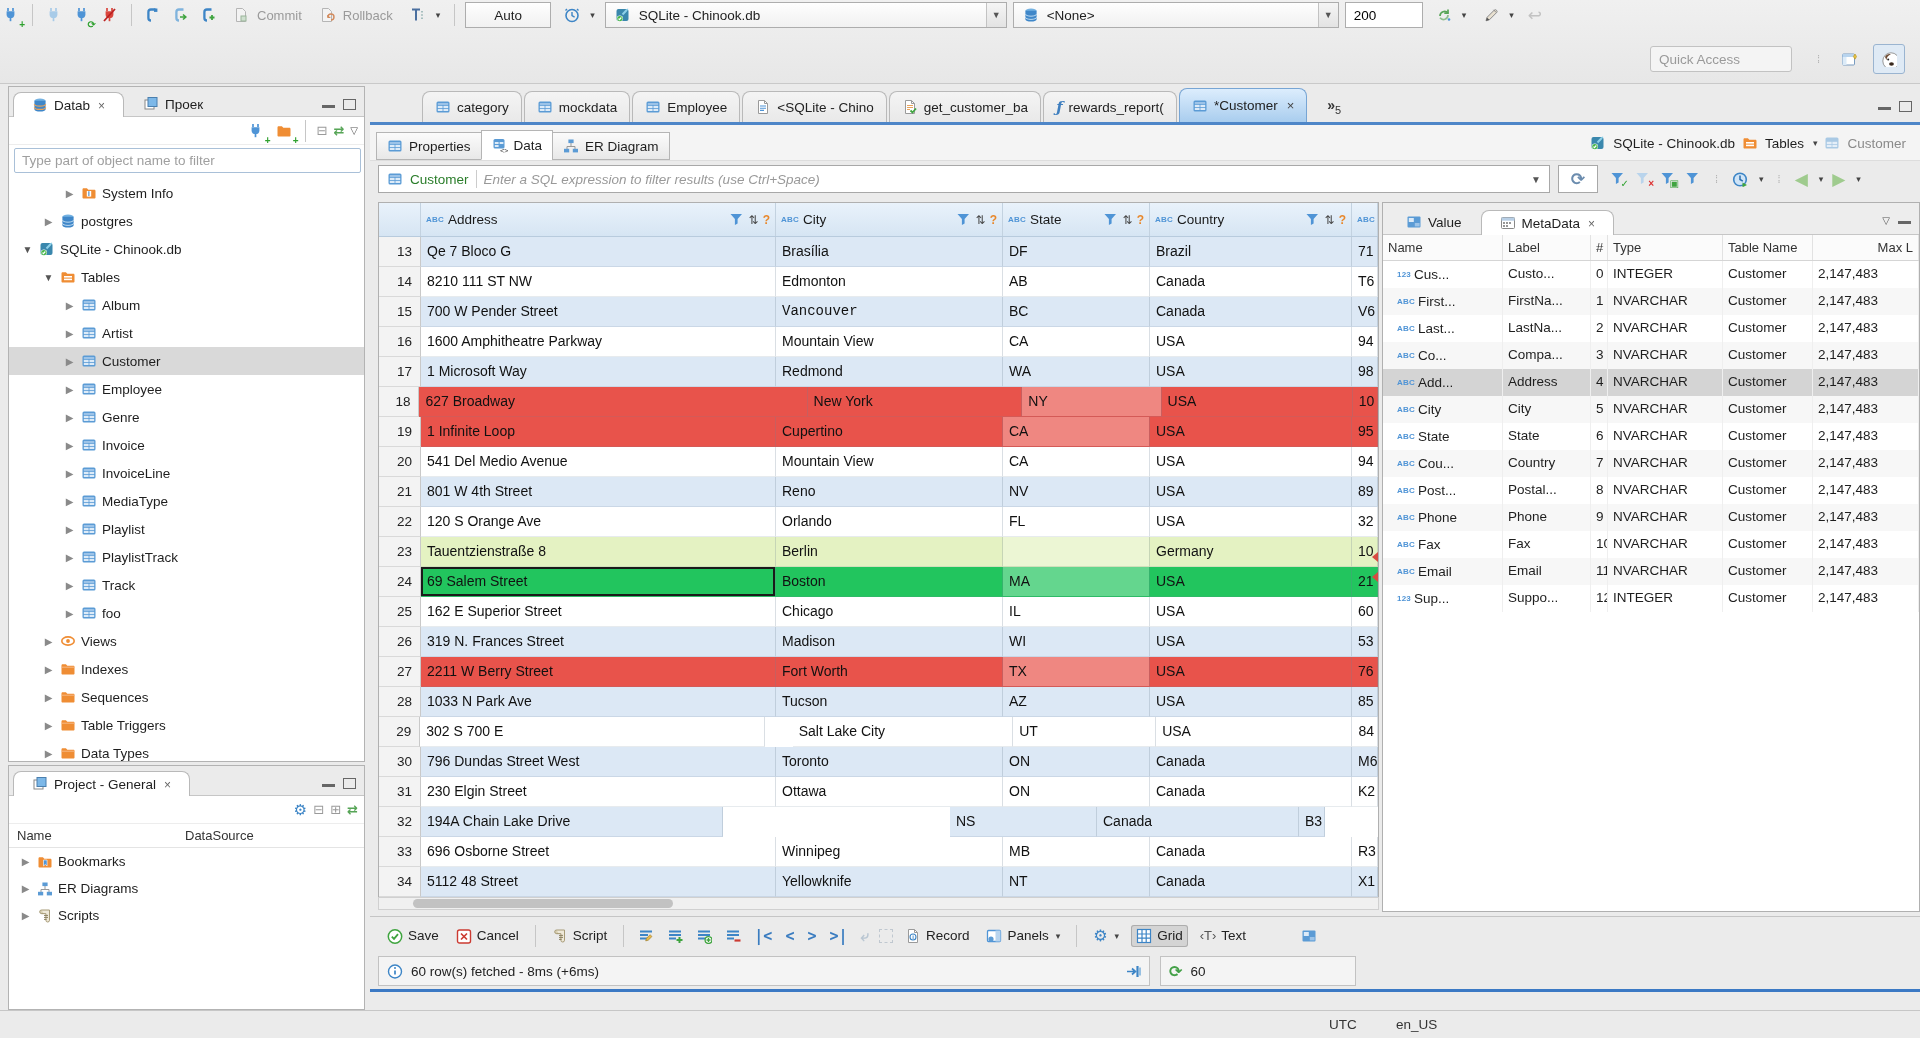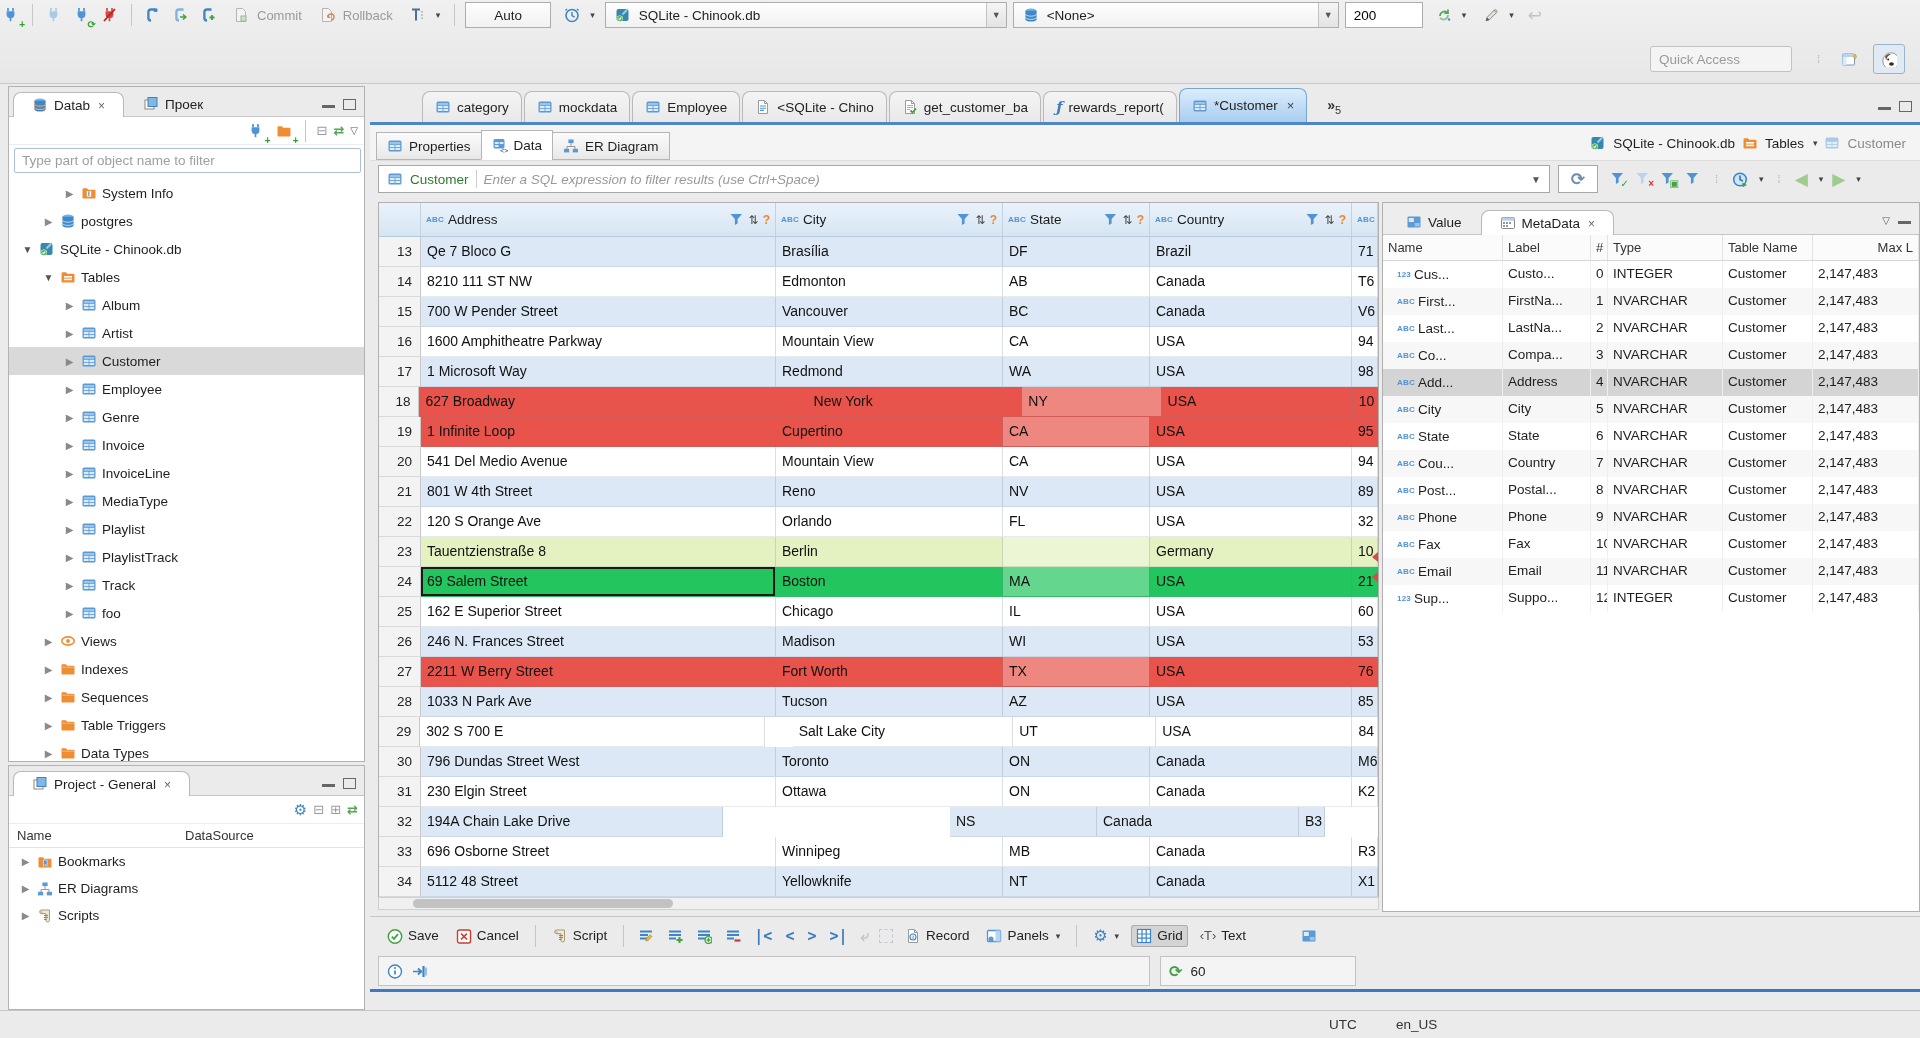--- a/index.html
+++ b/index.html
@@ -960,21 +960,21 @@
             <div class="gc gnum" style="width: 42px;">14</div>
             <div class="gc data c-addr" style="width: 355px;">8210 111 ST NW</div>
             <div class="gc data c-city" style="width: 227px;">Edmonton</div>
             <div class="gc data c-state" style="width: 147px;">AB</div>
             <div class="gc data c-country" style="width: 202px;">Canada</div>
             <div class="gc data c-post" style="width: 26px;">T6</div>
           </div>
           <div class="grow alt">
             <div class="gc gnum" style="width: 42px;">15</div>
             <div class="gc data c-addr" style="width: 355px;">700 W Pender Street</div>
-            <div class="gc data c-city" style="width: 227px;">Vancouver</div>
+            <div class="gc data c-city" style="width: 227px; font-family: Liberation Mono, monospace;">Vancouver</div>
             <div class="gc data c-state" style="width: 147px;">BC</div>
             <div class="gc data c-country" style="width: 202px;">Canada</div>
             <div class="gc data c-post" style="width: 26px;">V6</div>
           </div>
           <div class="grow plain">
             <div class="gc gnum" style="width: 42px;">16</div>
             <div class="gc data c-addr" style="width: 355px;">1600 Amphitheatre Parkway</div>
             <div class="gc data c-city" style="width: 227px;">Mountain View</div>
             <div class="gc data c-state" style="width: 147px;">CA</div>
             <div class="gc data c-country" style="width: 202px;">USA</div>
@@ -1047,21 +1047,21 @@
           <div class="grow plain">
             <div class="gc gnum" style="width: 42px;">25</div>
             <div class="gc data c-addr" style="width: 355px;">162 E Superior Street</div>
             <div class="gc data c-city" style="width: 227px;">Chicago</div>
             <div class="gc data c-state" style="width: 147px;">IL</div>
             <div class="gc data c-country" style="width: 202px;">USA</div>
             <div class="gc data c-post" style="width: 26px;">60</div>
           </div>
           <div class="grow alt">
             <div class="gc gnum" style="width: 42px;">26</div>
-            <div class="gc data c-addr" style="width: 355px;">246 N. Frances Street</div>
+            <div class="gc data c-addr" style="width: 355px;">319 N. Frances Street</div>
             <div class="gc data c-city" style="width: 227px;">Madison</div>
             <div class="gc data c-state" style="width: 147px;">WI</div>
             <div class="gc data c-country" style="width: 202px;">USA</div>
             <div class="gc data c-post" style="width: 26px;">53</div>
           </div>
           <div class="grow modified">
             <div class="gc gnum" style="width: 42px;">27</div>
             <div class="gc data c-addr" style="width: 355px;">2211 W Berry Street</div>
             <div class="gc data c-city" style="width: 227px;">Fort Worth</div>
             <div class="gc data c-state" style="width: 147px;">TX</div>
@@ -1432,20 +1432,21 @@
 
     <div id="status-row">
       <div class="sbox" style="left:8px;width:772px">
         <span>
             <svg class="i16" width="17" height="17" viewBox="0 0 16 16">
               <circle cx="8" cy="8.5" r="6.5" fill="#fff" stroke="#3d85c6" stroke-width="1.4"></circle>
               <path d="M8 7.5v4" stroke="#3d85c6" stroke-width="1.7"></path>
               <circle cx="8" cy="5" r="1" fill="#3d85c6"></circle>
             </svg>
           </span>
+        <span style="flex:1">60 row(s) fetched - 8ms (+6ms)</span>
         <span>
             <svg class="i16" width="18" height="17" viewBox="0 0 16 16">
               <path d="M2 8.5h8M7 5.5l3.4 3-3.4 3" fill="none" stroke="#3d85c6" stroke-width="1.7"></path>
               <path d="M12.5 3v11" stroke="#3d85c6" stroke-width="2.2"></path>
               <path d="M15 4.5v8" stroke="#7fb3dd" stroke-width="1.6"></path>
             </svg>
           </span>
       </div>
       <div class="sbox" style="left:790px;width:196px">
         <span style="color:#43a047;font-size:16px;font-weight:bold">⟳</span>

